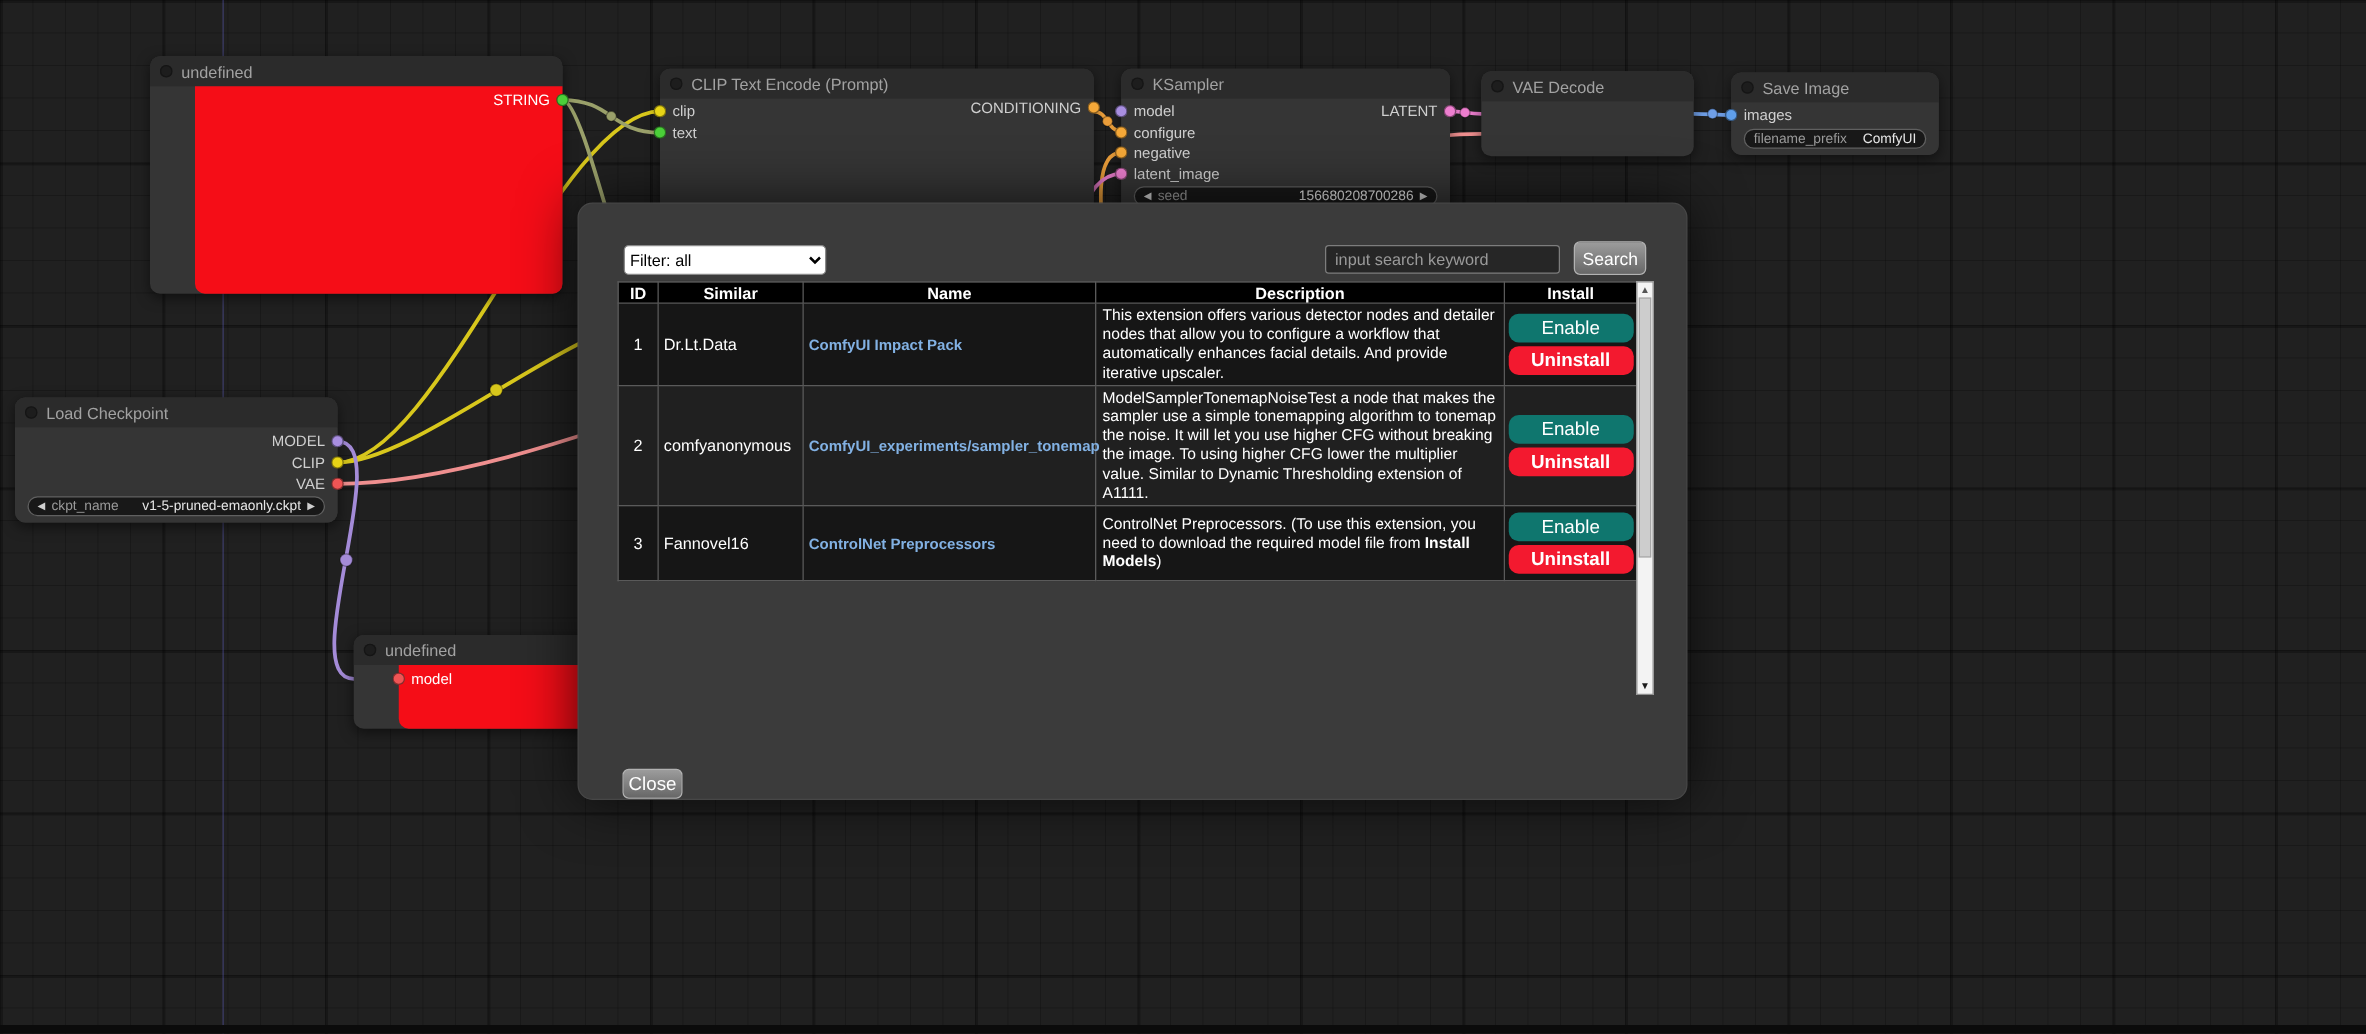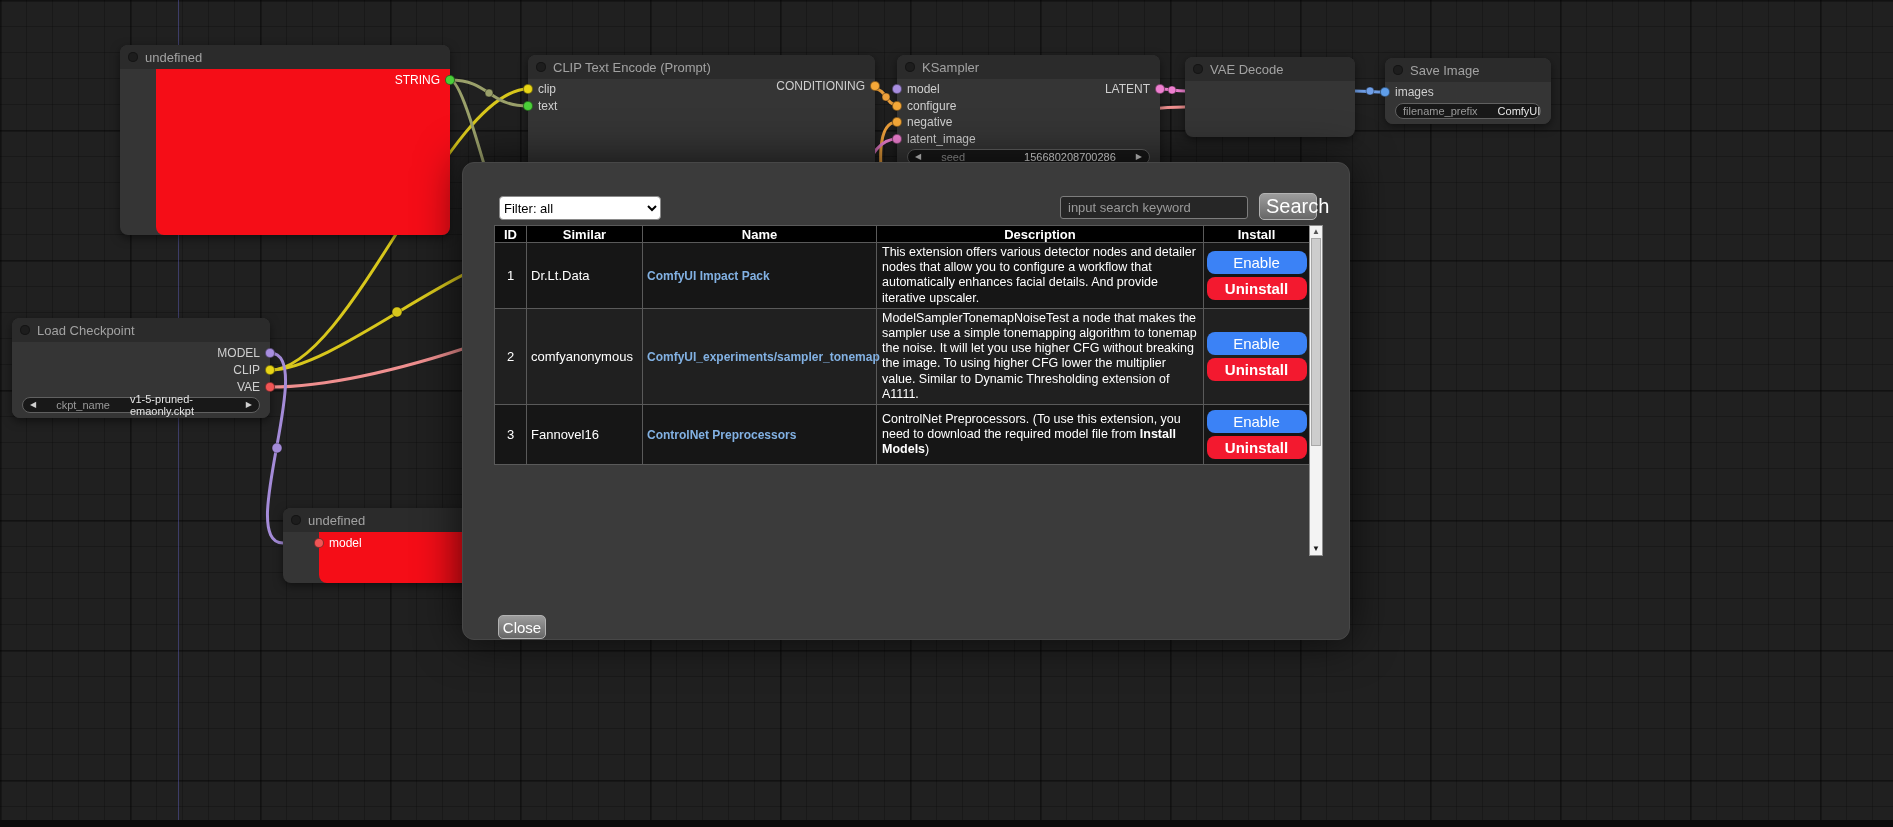--- a/index.html
+++ b/index.html
@@ -34,55 +34,55 @@
   .sdot { width:10px; height:10px; border-radius:50%; border:1px solid rgba(0,0,0,.45); flex:0 0 auto; }
   .c-green  { background:#4bcf39; }
   .c-yellow { background:#e7d416; }
   .c-orange { background:#f5a838; }
   .c-purple { background:#a88ee0; }
   .c-pink   { background:#ee7fd0; }
   .c-red    { background:#f05555; }
   .c-blue   { background:#5f9eea; }
 
   .widget { position:absolute; left:10px; right:10px; height:16px; background:#181818; border:1px solid #606060;
-            border-radius:9px; display:flex; align-items:center; padding:0 7px; gap:20px; font-size:11px; }
+            border-radius:9px; display:flex; align-items:center; padding:0 7px; gap:5px; font-size:11px; }
   .widget .arrow { color:#cfcfcf; font-size:8px; line-height:1; }
   .widget .wlabel { color:#9a9a9a; }
   .widget .wvalue { margin-left:auto; color:#e6e6e6; }
 
   
   .manager-modal { position:absolute; left:462px; top:162px; width:888px; height:478px; background:#3b3b3b;
                    border:1px solid #474747; border-radius:12px; box-shadow:0 0 45px rgba(0,0,0,.7); z-index:10; }
   .filter-select { position:absolute; left:36px; top:33px; width:162px; height:24px; font-size:13px;
                    background:#ffffff; color:#000; border:1px solid #8a8a8a; border-radius:4px;
                    font-family:"Liberation Sans","DejaVu Sans",sans-serif; }
   .search-input { position:absolute; left:597px; top:33px; width:188px; height:23px; background:#262626;
                   border:1px solid #7d7d7d; border-radius:3px; color:#dddddd; font-size:13px; padding:0 7px;
                   font-family:"Liberation Sans","DejaVu Sans",sans-serif; }
   .search-input::placeholder { color:#9a9a9a; }
   .gray-btn { background:linear-gradient(#9c9c9c,#676767); border:1px solid #b2b2b2; border-radius:5px;
-              color:#ffffff; font-size:20px; cursor:pointer; font-family:"Liberation Sans","DejaVu Sans",sans-serif; }
+              color:#ffffff; font-size:14px; cursor:pointer; font-family:"Liberation Sans","DejaVu Sans",sans-serif; }
   .search-btn { position:absolute; left:796px; top:30px; width:58px; height:27px; }
   .close-btn  { position:absolute; left:35px; top:452px; width:48px; height:24px; font-size:15px; padding:0; }
 
   .table-area { position:absolute; left:31px; top:62px; width:831px; height:331px; }
   table.ext-table { border-collapse:collapse; table-layout:fixed; width:815px; color:#ffffff; font-size:13px; }
   .ext-table th { background:#000000; color:#ffffff; font-weight:bold; font-size:13px; height:17px;
                   border:1px solid #5a5a5a; padding:0 2px; text-align:center; }
   .ext-table td { border:1px solid #5a5a5a; vertical-align:middle; padding:1px 4px; }
   tr.row-odd  { background:#161616; }
   tr.row-even { background:#202020; }
   td.cell-id { text-align:center; }
   td.cell-name a { color:#82b1e3; font-weight:bold; text-decoration:none; font-size:12px; white-space:nowrap; }
   td.cell-desc { font-size:12.5px; line-height:15.2px; padding:2px 5px; }
   td.cell-install { text-align:center; padding:2px 0; }
   .btn-enable, .btn-uninstall { display:block; width:100px; height:23px; margin:3px auto; border:none;
       border-radius:8px; color:#ffffff; font-size:15px; line-height:21px; cursor:pointer;
       font-family:"Liberation Sans","DejaVu Sans",sans-serif; padding:0; }
-  .btn-enable { background:#3b82f6; }
+  .btn-enable { background:#0f766e; }
   .btn-uninstall { background:#f3192f;font-weight:bold; }
 
   .vscrollbar { position:absolute; left:815px; top:0; width:14px; height:331px; background:#f3f3f3; border:1px solid #8d8d8d; }
   .vthumb { position:absolute; left:1px; top:12px; width:10px; height:208px; background:#cdcdcd; border:1px solid #a8a8a8; }
   .sb-arrow { position:absolute; left:0; width:12px; text-align:center; font-size:8px; color:#1a1a1a; line-height:10px; }
   .sb-arrow.up { top:1px; color:#555; }
   .sb-arrow.down { bottom:1px; }
 </style>
 </head>
 <body>
@@ -177,21 +177,21 @@
       </div>
       <div class="widget" style="top:70px">
         <span class="arrow">◀</span>
         <span class="wlabel">seed</span>
         <span class="wvalue">156680208700286</span>
         <span class="arrow">▶</span>
       </div>
     </div>
   </div>
 
-  <div class="node" style="left:1185px;top:57px;width:170px;height:80px">
+  <div class="node" style="left:1185px;top:57px;width:170px;height:68px">
     <div class="node-title">
       <span class="tdot"></span>
       <span class="tlabel">VAE Decode</span>
     </div>
   </div>
 
   <div class="node" style="left:1385px;top:58px;width:166px;height:66px">
     <div class="node-title">
       <span class="tdot"></span>
       <span class="tlabel">Save Image</span>

